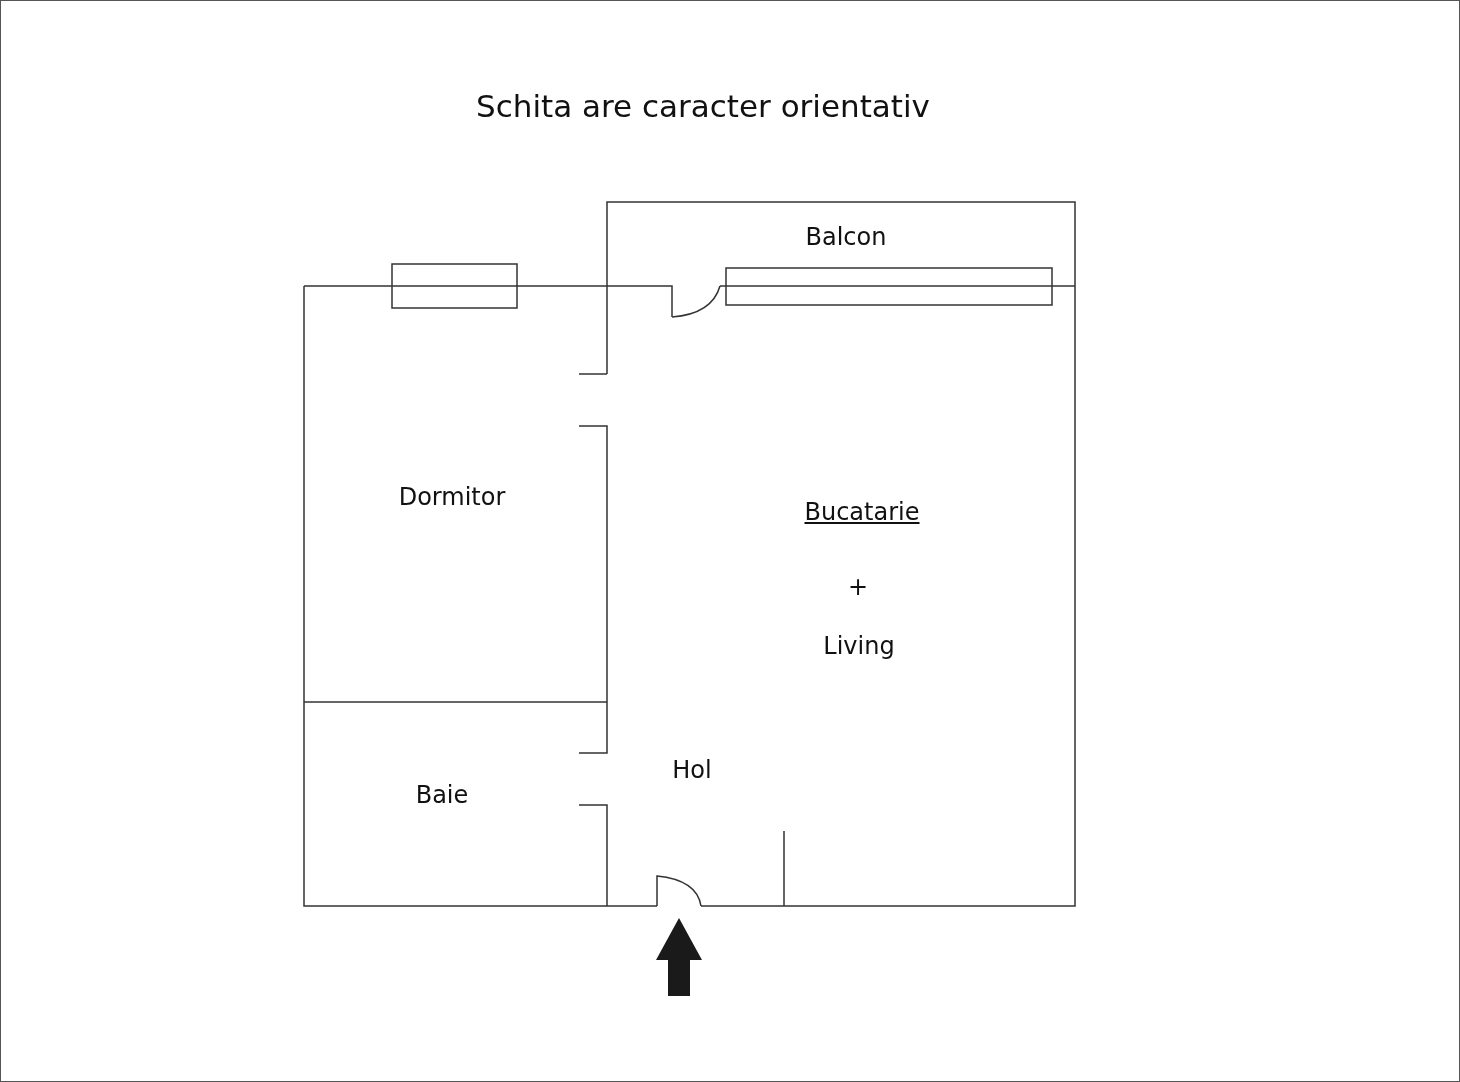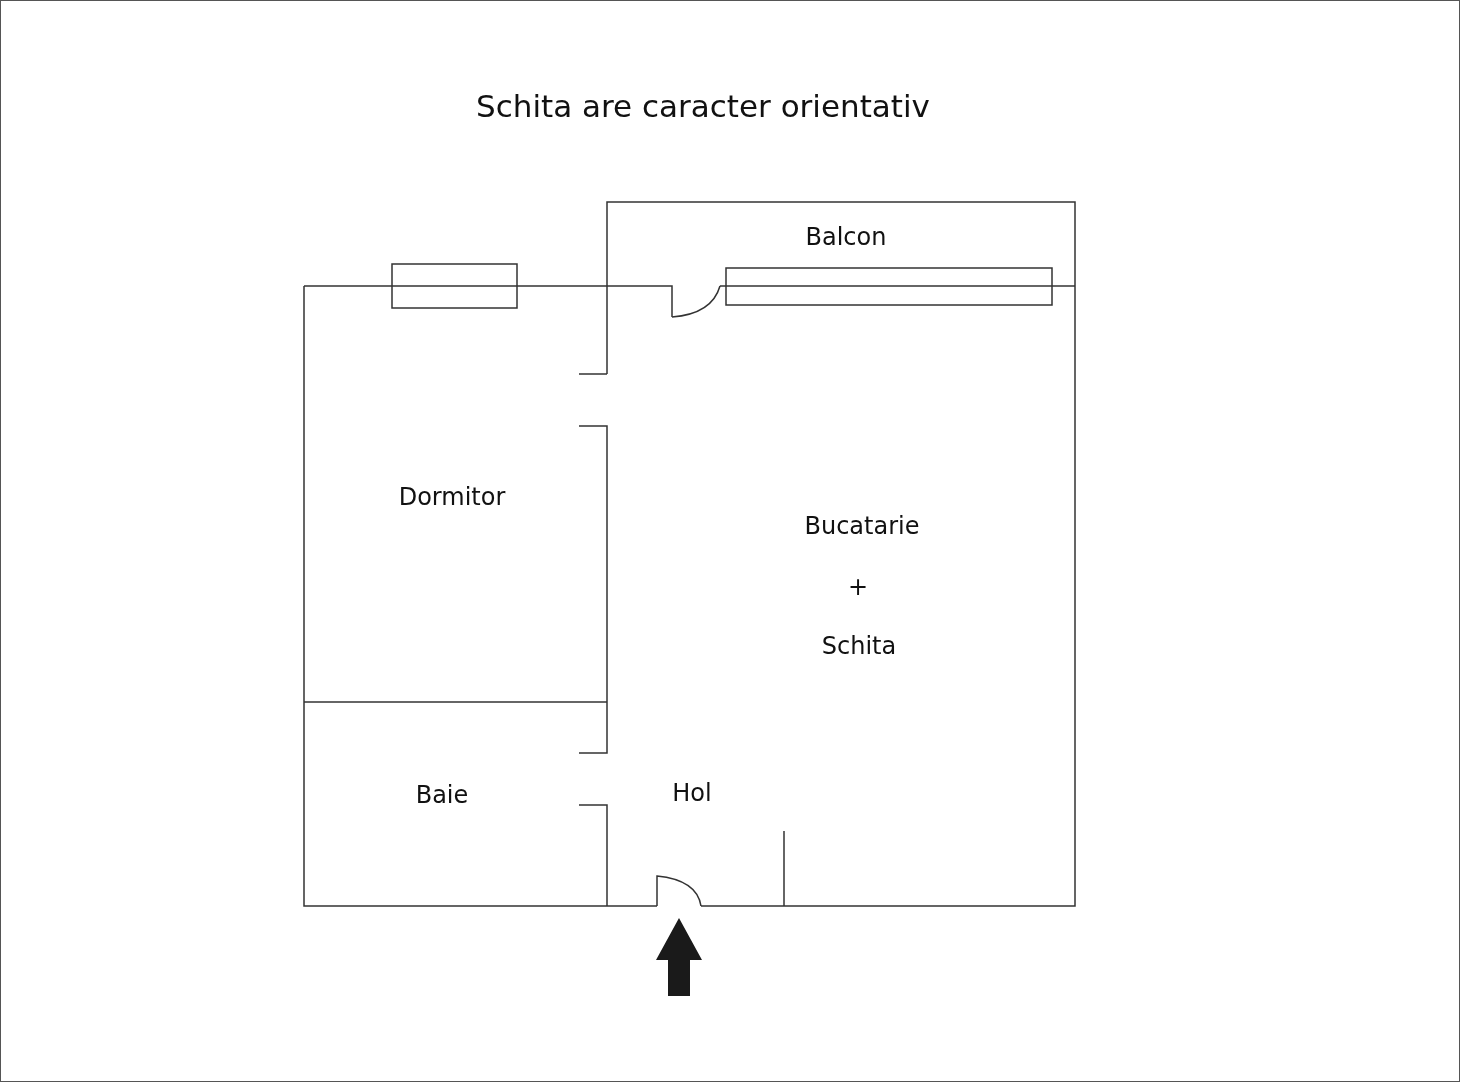--- a/index.html
+++ b/index.html
@@ -41,17 +41,17 @@
 
     <path d="M657,906 L657,876 Q697,880 701,906"></path>
   </g>
 
   <path d="M679,918 L702,960 L690,960 L690,996 L668,996 L668,960 L656,960 Z" fill="#1a1a1a"></path>
 </svg>
 
 <div class="lbl title" style="left:703px; top:106px;">Schita are caracter orientativ</div>
 <div class="lbl room" style="left:846px; top:237px;">Balcon</div>
 <div class="lbl room" style="left:452px; top:497px;text-align:right;">Dormitor</div>
-<div class="lbl room" style="left:862px; top:526px;">Bucatarie</div>
+<div class="lbl room" style="left:862px; top:512px;text-decoration:underline;">Bucatarie</div>
 <div class="lbl room" style="left:858px; top:587px;">+</div>
-<div class="lbl room" style="left:859px; top:646px;">Schita</div>
+<div class="lbl room" style="left:859px; top:646px;">Living</div>
 <div class="lbl room" style="left:442px; top:795px;">Baie</div>
-<div class="lbl room" style="left:692px; top:793px;">Hol</div>
+<div class="lbl room" style="left:692px; top:770px;">Hol</div>
 
 </body></html>

